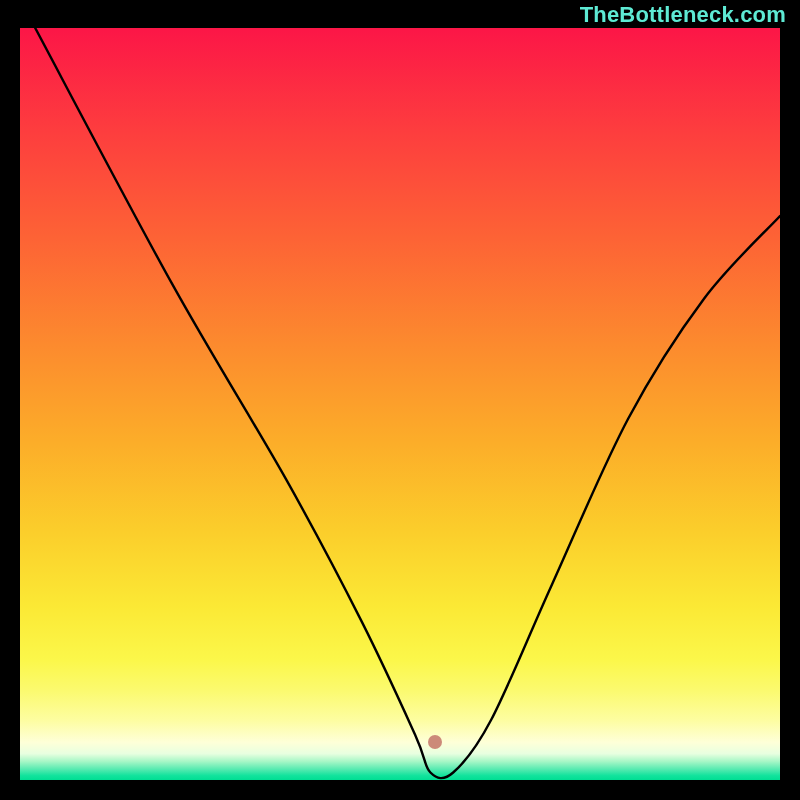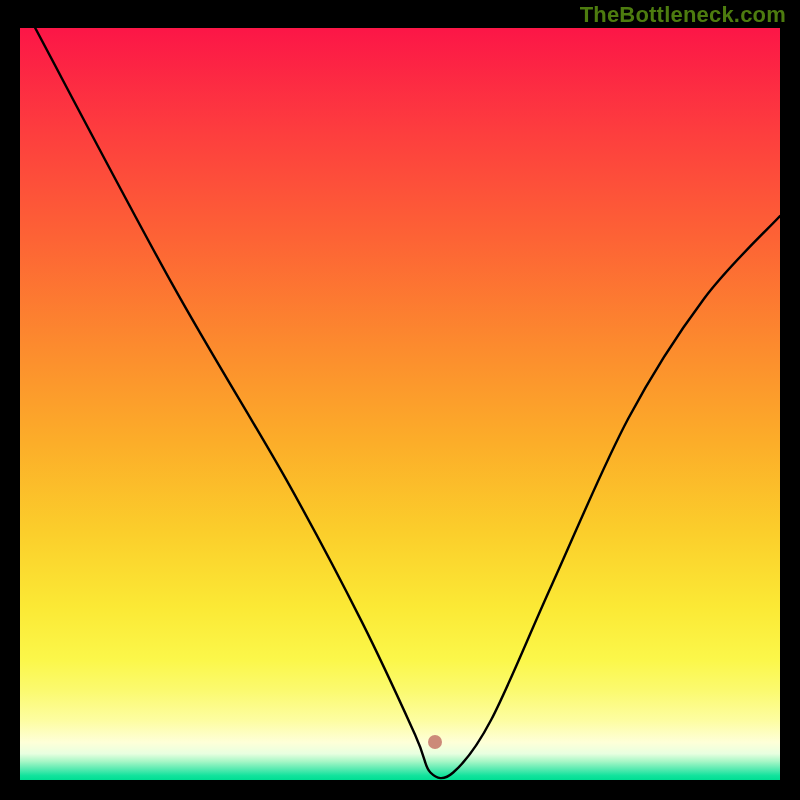--- a/index.html
+++ b/index.html
@@ -15,21 +15,21 @@
     position: relative;
     width: 800px;
     height: 800px;
     background: #000;
   }
   
   .watermark {
     position: absolute;
     top: 2px;
     right: 14px;
-    color: #4d7c0f;
+    color: #5eead4;
     font-size: 22px;
     font-weight: 600;
     letter-spacing: 0.2px;
     user-select: none;
     z-index: 10;
   }
   
   .plot {
     position: absolute;
     left: 20px;

